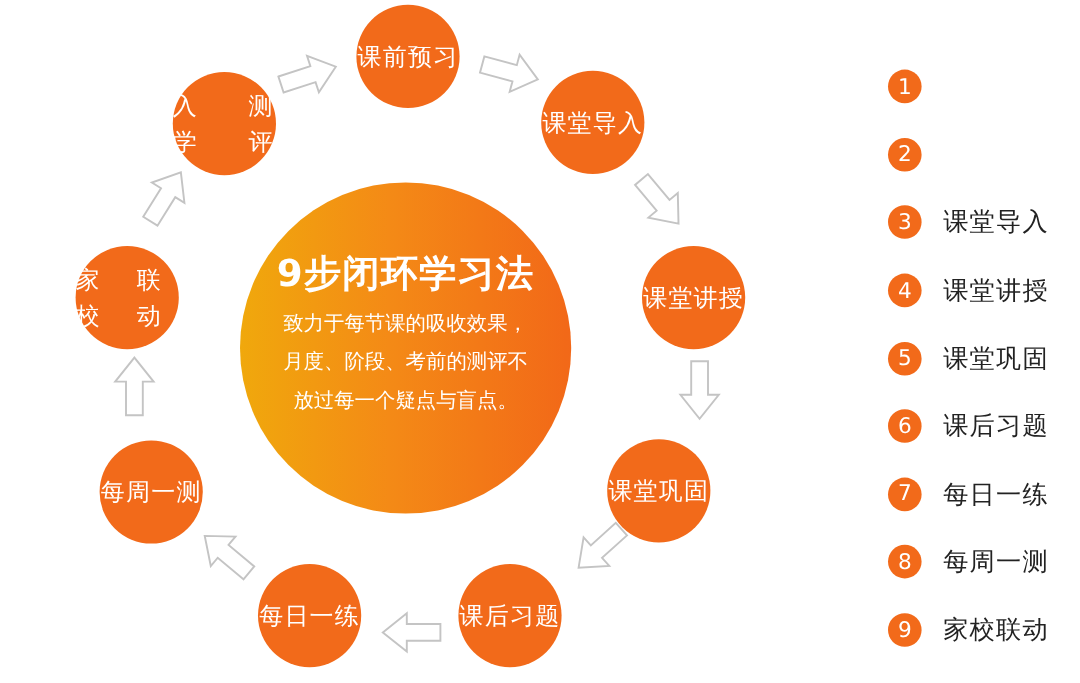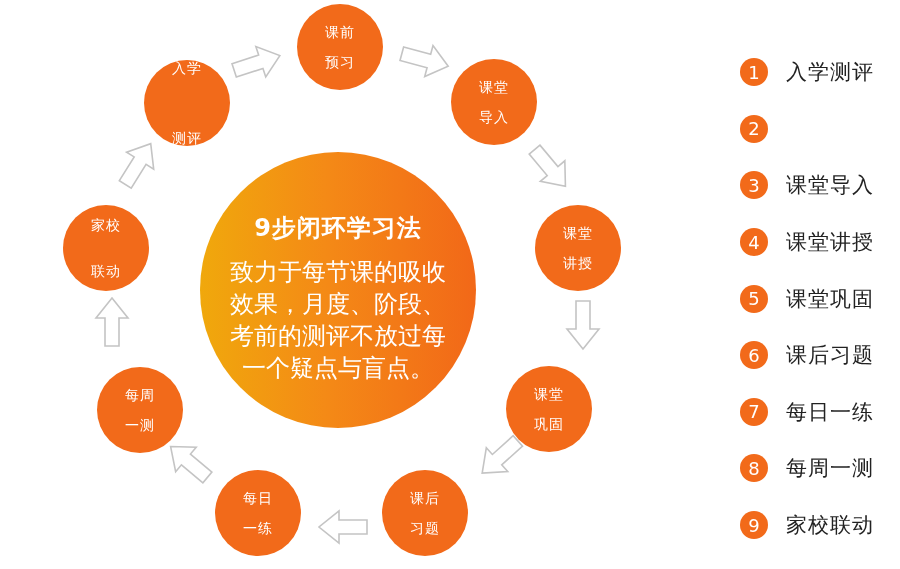--- a/index.html
+++ b/index.html
@@ -2,25 +2,25 @@
 <html><head>
 <meta charset="utf-8">
 <style>
   html, body { margin:0; padding:0; }
   body { width:900px; height:569px; background:#ffffff; position:relative; overflow:hidden;
          font-family:"DejaVu Sans","Liberation Sans",sans-serif; }
   .arrows { position:absolute; left:0; top:0; width:900px; height:569px; }
   .big { position:absolute; left:200px; top:152px; width:276px; height:276px; border-radius:50%;
          background:linear-gradient(90deg,#f0a80c 0%,#f48a16 45%,#f26818 100%);
          color:#fff; text-align:center; box-sizing:border-box; padding-top:56px; }
-  .big .title { font-size:24px; font-weight:bold; letter-spacing:1px; line-height:40px; }
-  .big .desc { font-size:24px; line-height:32px; margin:8px auto 0; width:220px; }
+  .big .title { font-size:31px; font-weight:bold; letter-spacing:1px; line-height:40px; }
+  .big .desc { font-size:17px; line-height:32px; margin:8px auto 0; width:220px;font-family:Liberation Mono, monospace; }
   .step { position:absolute; width:86px; height:86px; border-radius:50%; background:#f26a1a;
-          color:#fff; display:flex; flex-direction:column; align-items:center; justify-content:center;
-          font-size:14px; line-height:30px; letter-spacing:1px; }
+          color:#fff; display:flex; align-items:center; justify-content:center;
+          font-size:20px; line-height:30px; letter-spacing:1px; }
   .legend { position:absolute; left:740px; top:44px; }
   .legend-item { display:flex; align-items:center; height:56.6px; }
   .legend-num { width:28px; height:28px; border-radius:50%; background:#f26a1a; color:#fff;
                 font-size:18px; display:flex; align-items:center; justify-content:center; }
   .legend-label { margin-left:18px; font-size:21px; color:#222; letter-spacing:1px; }
 </style>
 </head>
 <body>
 
 <svg class="arrows" viewBox="0 0 900 569">
@@ -65,33 +65,32 @@
   <span>巩固</span>
 </div>
 <div class="step" style="left:382px;top:470px;">
   <span>课后</span>
   <span>习题</span>
 </div>
 <div class="step" style="left:215px;top:470px;">
   <span>每日</span>
   <span>一练</span>
 </div>
-<div class="step" style="left:97px;top:367px;">
+<div class="step" style="left:83px;top:367px;">
   <span>每周</span>
   <span>一测</span>
 </div>
 <div class="step" style="left:63px;top:205px;gap:16px;">
   <span>家校</span>
   <span>联动</span>
 </div>
 
 <div class="legend">
   <div class="legend-item">
     <span class="legend-num">1</span>
-    <span class="legend-label">入学测评</span>
   </div>
   <div class="legend-item">
     <span class="legend-num">2</span>
   </div>
   <div class="legend-item">
     <span class="legend-num">3</span>
     <span class="legend-label">课堂导入</span>
   </div>
   <div class="legend-item">
     <span class="legend-num">4</span>

